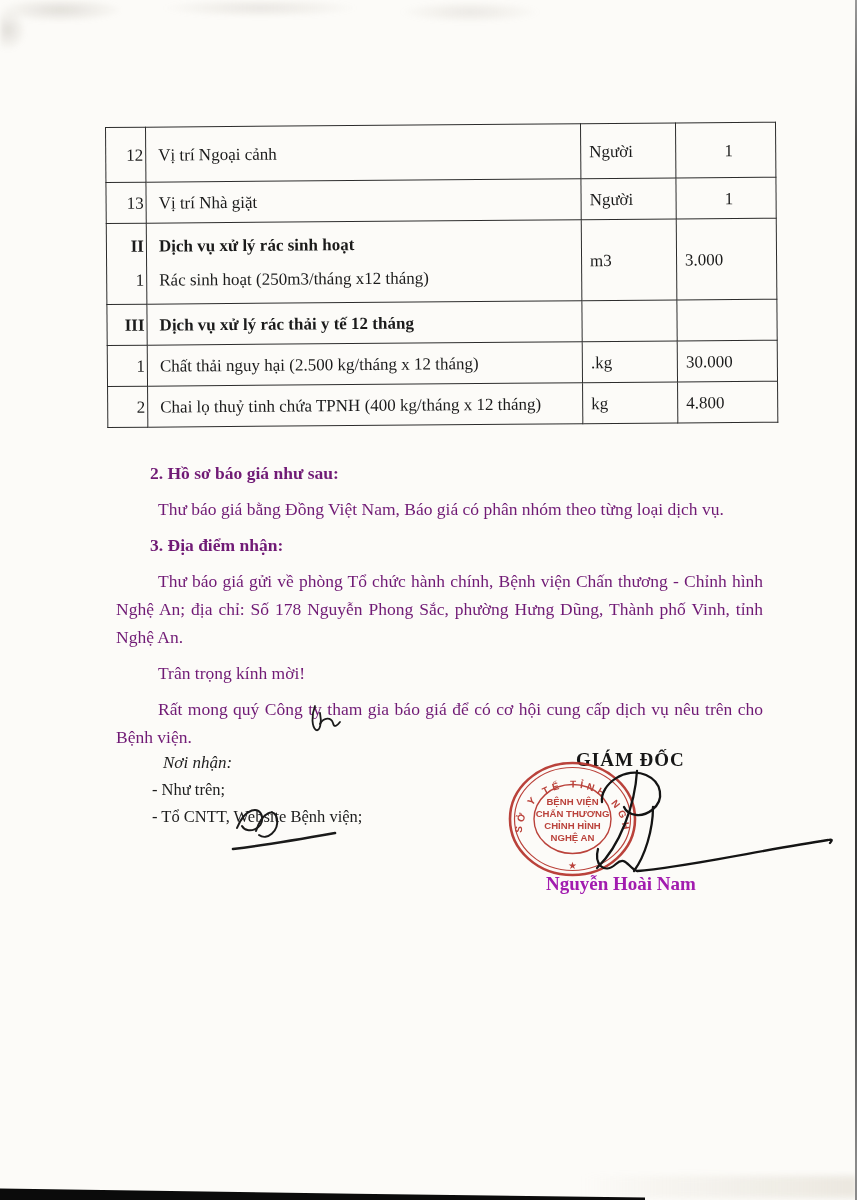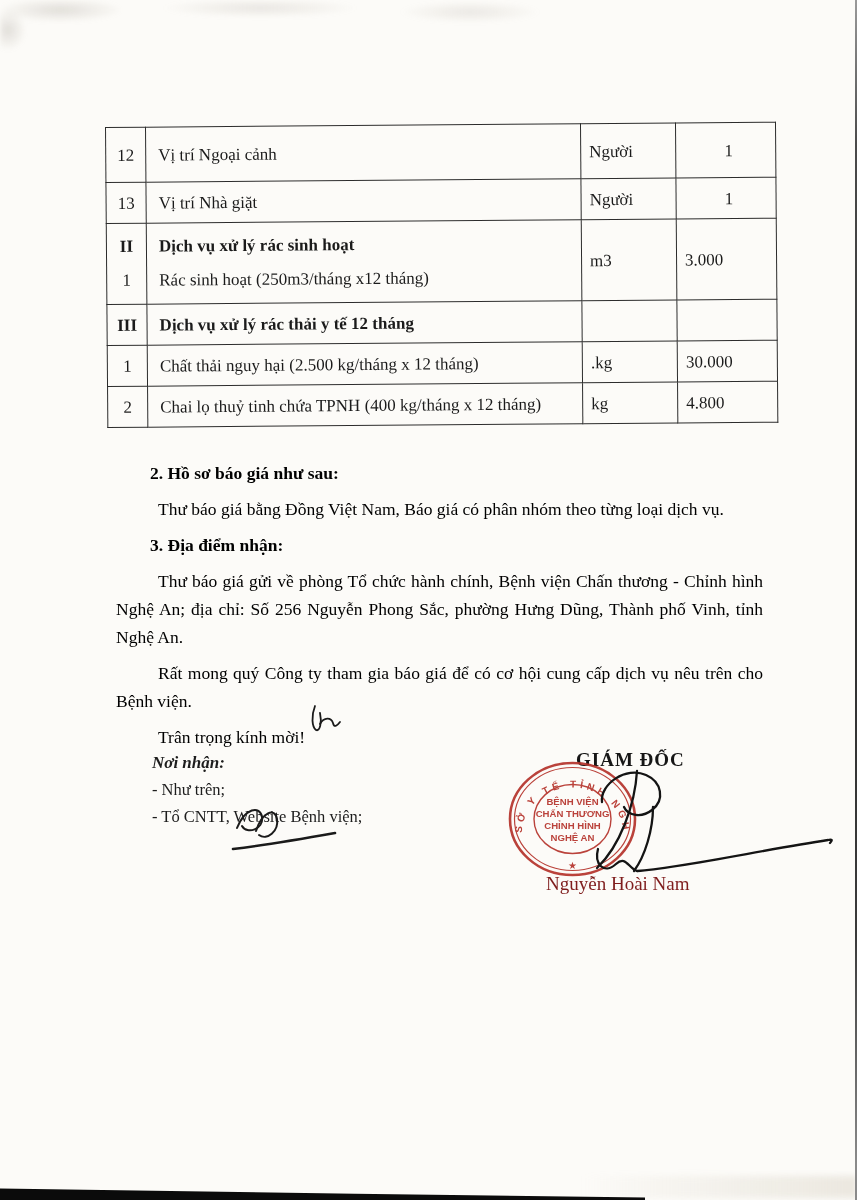--- a/index.html
+++ b/index.html
@@ -29,46 +29,46 @@
 
   
   .quote-table{
     position:absolute;left:105px;top:127px;width:670px;
     border-collapse:collapse;table-layout:fixed;
     transform:rotate(-0.45deg);transform-origin:0 0;
     font-size:17px;color:#1b1b1b;
   }
   .quote-table td{border:1.6px solid #2c2c2c;padding:6px 8px;line-height:25px;vertical-align:middle;}
   .col-no{width:40px;} .col-desc{width:435px;} .col-unit{width:95px;} .col-qty{width:100px;}
-  td.c-no{text-align:center;padding-left:2px;padding-right:2px;margin-left:20px;}
+  td.c-no{text-align:right;padding-left:2px;padding-right:2px;margin-left:20px;}
   td.c-desc{padding-left:12px;}
   td.c-unit{text-align:left;}
   td.c-qty{text-align:left;padding-right:12px;}
   td.c-qty.center{text-align:center;padding-right:2px;}
   .b{font-weight:bold;}
   tr.row-single td{height:28px;}
   tr.row-tall td{height:42px;}
   .stack > div{padding:4px 0;line-height:26px;}
   td.justify{text-align:justify;}
 
   
   .letter-body{position:absolute;left:108px;top:456px;width:663px;
-    font-size:17.5px;line-height:28px;color:#000000;}
+    font-size:17.5px;line-height:28px;color:#701a75;}
   .letter-body .heading{font-weight:bold;margin:3px 0 0 42px;}
   .letter-body p{margin:8px;text-indent:42px;text-align:justify;}
 
   
   .recipients{position:absolute;left:152px;top:752px;font-size:16.5px;line-height:21px;}
-  .rec-label{font-weight:bold;font-style:italic;margin-left:0;margin-bottom:6px;font-size:17px;}
+  .rec-label{font-weight:normal;font-style:italic;margin-left:11px;margin-bottom:6px;font-size:17px;}
   .rec-item{margin-top:6px;}
 
   
   .director-title{position:absolute;left:576px;top:749px;font-size:19px;font-weight:bold;
     letter-spacing:1px;color:#161616;text-align:right;}
-  .signer-name{position:absolute;left:546px;top:873px;font-size:19px;font-weight:normal;color:#7f1d1d;}
+  .signer-name{position:absolute;left:546px;top:873px;font-size:19px;font-weight:bold;color:#a21caf;}
   .stamp-svg{position:absolute;left:505px;top:757px;opacity:.92;}
   .sig-svg{position:absolute;left:540px;top:750px;}
   .scribble-luu{position:absolute;left:225px;top:800px;}
   .scribble-invite{position:absolute;left:306px;top:701px;}
 </style>
 </head>
 <body>
 
 <div class="page">
 
@@ -128,23 +128,23 @@
           <td class="c-unit">kg</td>
           <td class="c-qty">4.800</td>
         </tr>
       </tbody>
   </table>
 
   <div class="letter-body" id="letter-body">
       <div class="heading">2. Hồ sơ báo giá như sau:</div>
       <p>Thư báo giá bằng Đồng Việt Nam, Báo giá có phân nhóm theo từng loại dịch vụ.</p>
       <div class="heading">3. Địa điểm nhận:</div>
-      <p>Thư báo giá gửi về phòng Tổ chức hành chính, Bệnh viện Chấn thương - Chỉnh hình Nghệ An; địa chỉ: Số 256 Nguyễn Phong Sắc, phường Hưng Dũng, Thành phố Vinh, tỉnh Nghệ An.</p>
+      <p>Thư báo giá gửi về phòng Tổ chức hành chính, Bệnh viện Chấn thương - Chỉnh hình Nghệ An; địa chỉ: Số 178 Nguyễn Phong Sắc, phường Hưng Dũng, Thành phố Vinh, tỉnh Nghệ An.</p>
+      <p>Trân trọng kính mời!</p>
       <p>Rất mong quý Công ty tham gia báo giá để có cơ hội cung cấp dịch vụ nêu trên cho Bệnh viện.</p>
-      <p>Trân trọng kính mời!</p>
     </div>
 
   <div class="recipients">
     <div class="rec-label">Nơi nhận:</div>
     <div id="rec-items">
         <div class="rec-item">- Như trên;</div>
         <div class="rec-item">- Tổ CNTT, Website Bệnh viện;</div>
       </div>
   </div>
 

